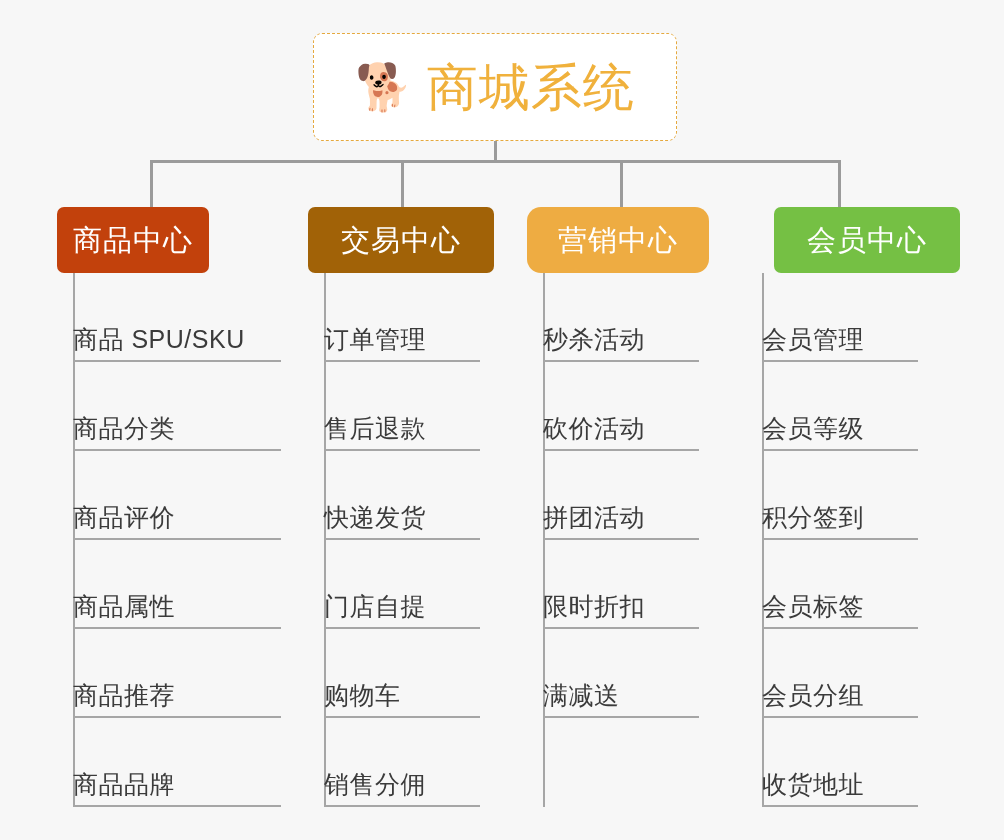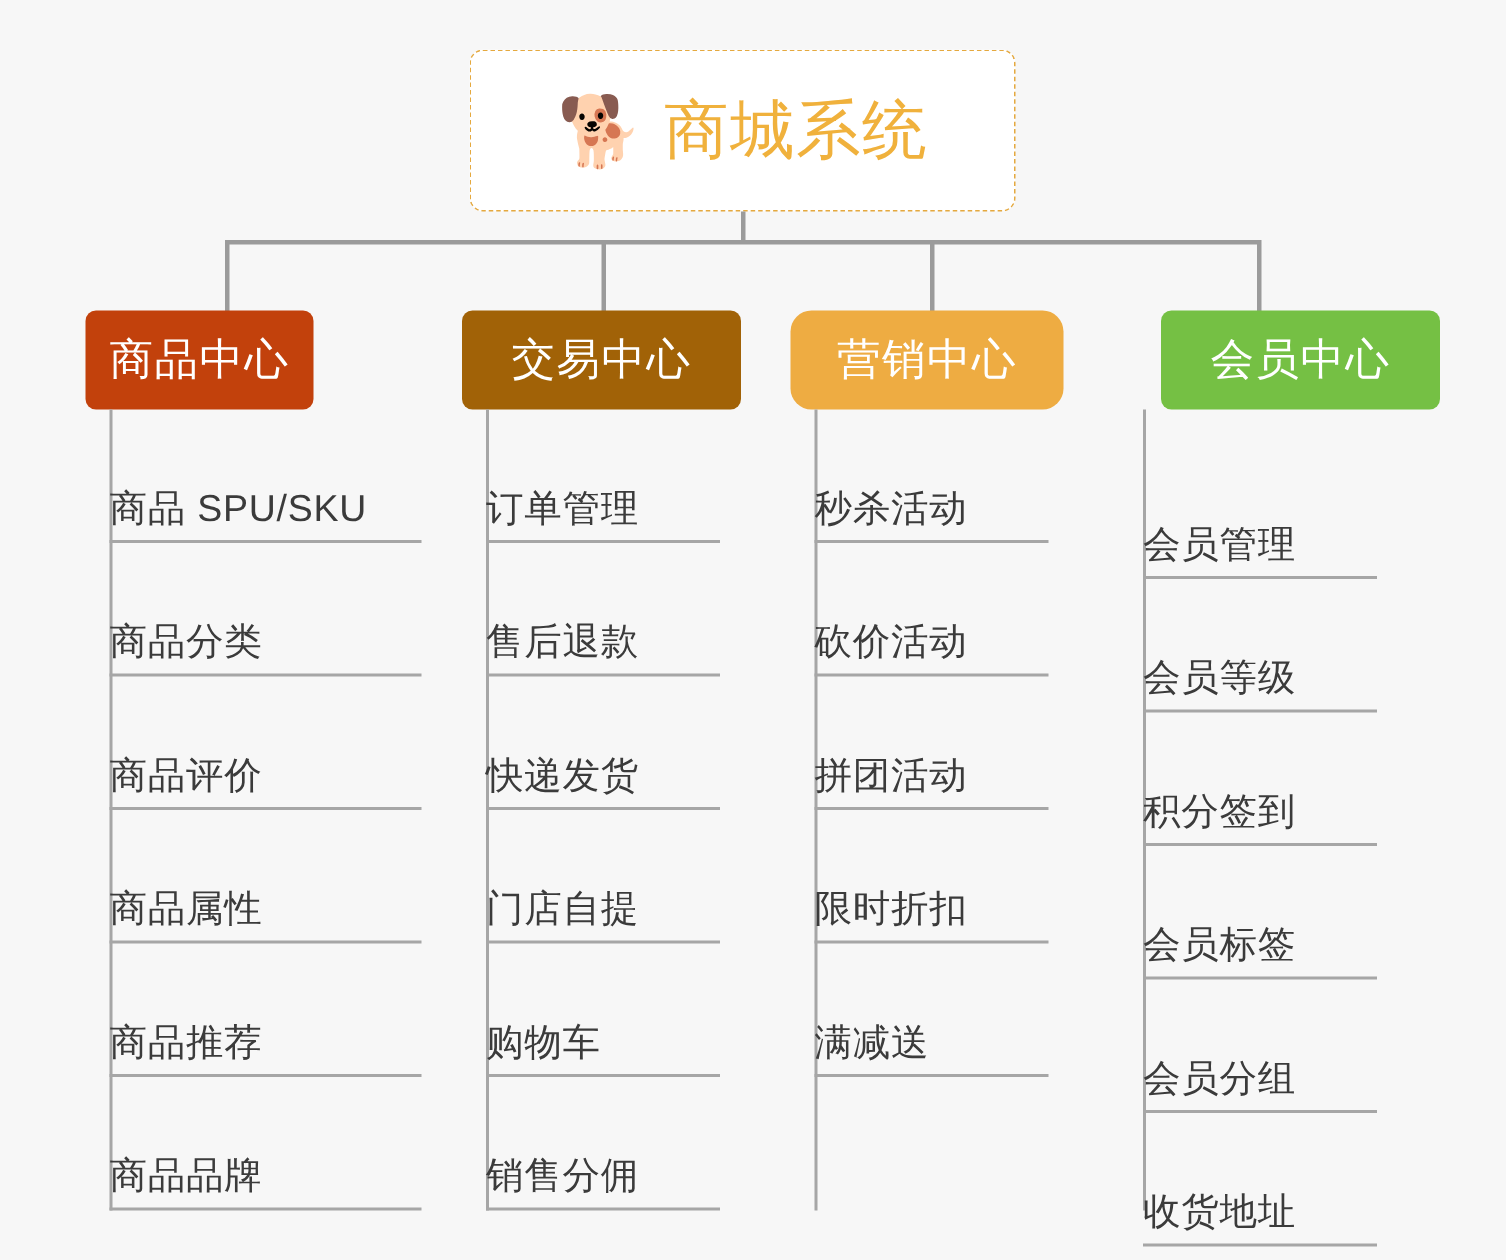--- a/index.html
+++ b/index.html
@@ -38,21 +38,21 @@
     justify-content: center;
     gap: 14px;
   }
   .root-icon {
     font-size: 46px;
     line-height: 1;
     display: block;
     filter: saturate(1.05);
   }
   .root-title {
-    font-size: 43px;
+    font-size: 51px;
     color: #f0b13c;
     letter-spacing: 1px;
     line-height: 1;
     white-space: nowrap;
   }
 
   
   .conn {
     position: absolute;
     background: #9b9b9b;
@@ -125,21 +125,21 @@
   .branch.c3 { left: 746px; width: 186px; }
 
   .branch.c0 .branch-header { width: 152px; background: #c2410c; }
   .branch.c1 .branch-header { width: 186px; background: #a16207; }
   .branch.c2 .branch-header { width: 182px; background: #eeac42; border-radius: 14px; }
   .branch.c3 .branch-header { width: 186px; background: #75c044; margin-left: 28px; }
 
   .branch.c0 .leaf-list { width: 208px; }
   .branch.c1 .leaf-list { width: 156px; }
   .branch.c2 .leaf-list { width: 156px; }
-  .branch.c3 .leaf-list { width: 156px; margin-top: 24px; }
+  .branch.c3 .leaf-list { width: 156px; }
 
   .branch.c0 .trunk,
   .branch.c1 .trunk,
   .branch.c2 .trunk,
   .branch.c3 .trunk { height: 534px; }
 </style>
 </head>
 <body>
 
 <div id="mindmap">

